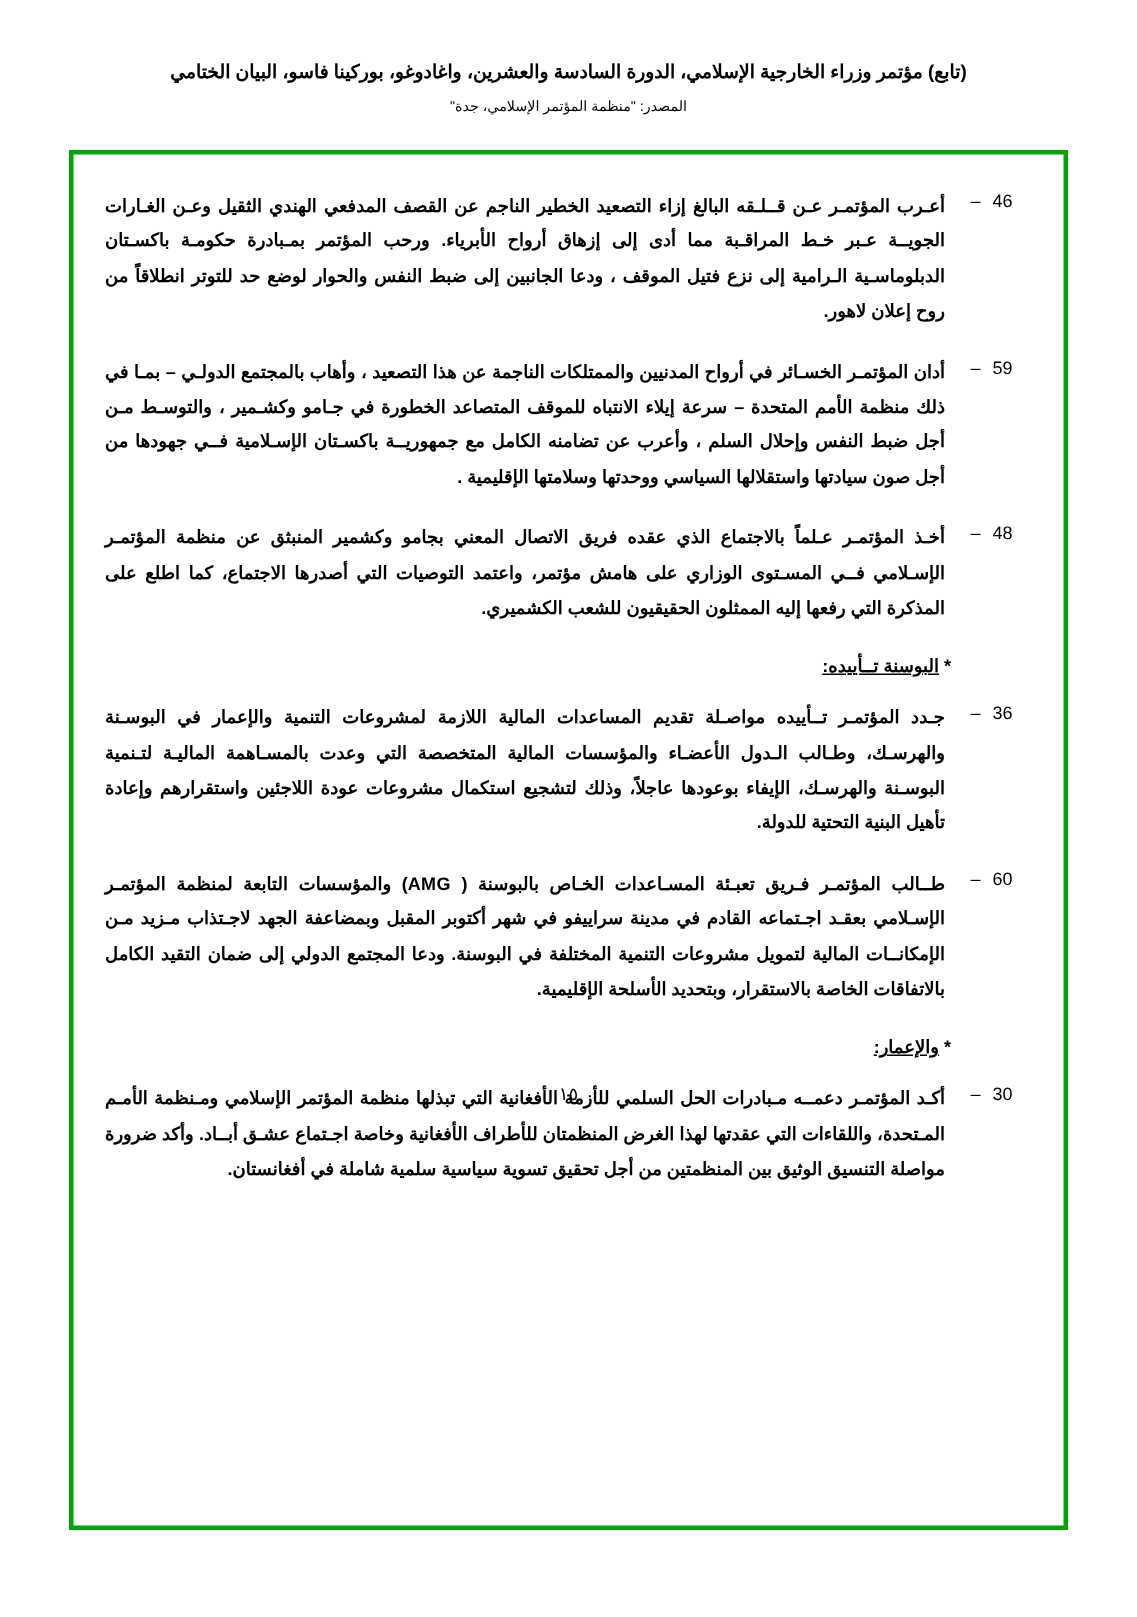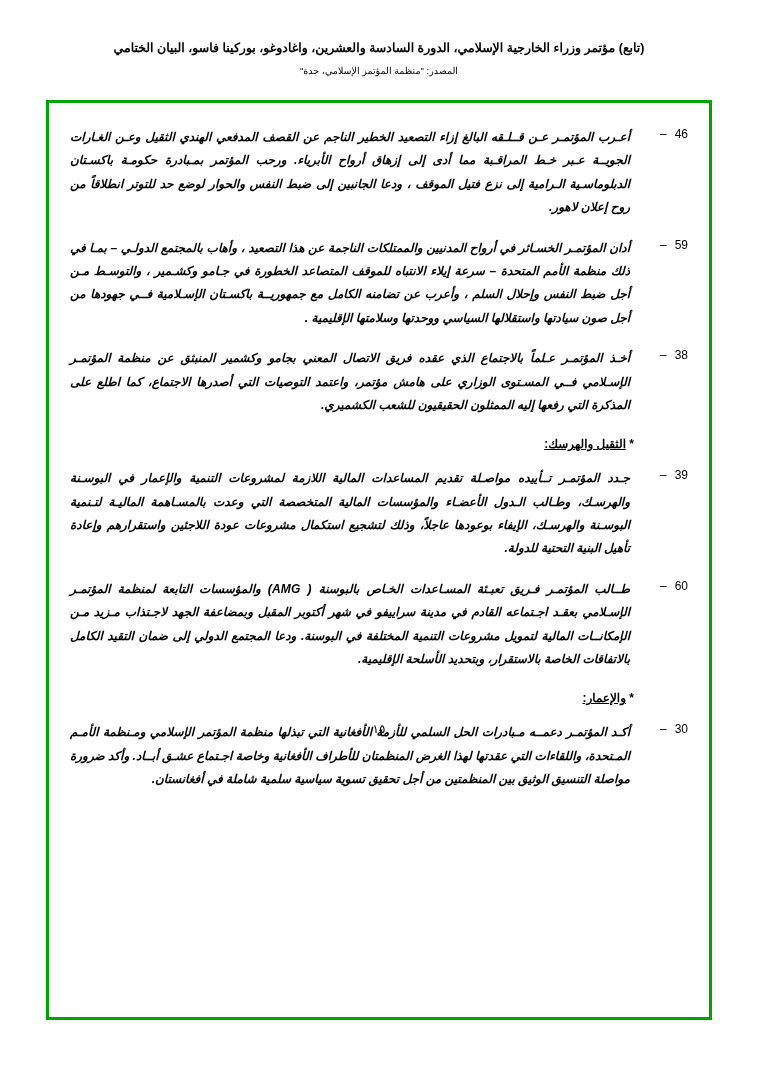--- a/index.html
+++ b/index.html
@@ -64,39 +64,38 @@
     display: flex;
     flex-direction: row;
     align-items: flex-start;
     margin-bottom: 17px;
   }
   .num-col {
     flex: 0 0 54px;
     font-family: "Liberation Sans", sans-serif;
     font-size: 12px;
     font-weight: normal;
-    text-align: right;
+    text-align: center;
     padding-top: 1px;
     padding-left: 4px;
     white-space: nowrap;
     direction: rtl;
   }
   .num-col .dash {
     margin-right: 8px;
   }
   .text-col {
     flex: 1 1 auto;
     font-family: "Liberation Sans", sans-serif;
     font-size: 12px;
     line-height: 1.95;
     text-align: justify;
     text-align-last: right;
     font-weight: bold;
     letter-spacing: 0.2px;
-    font-style: italic;
   }
   .section-head {
     font-family: "Liberation Sans", sans-serif;
     font-size: 12px;
     font-weight: bold;
     margin: 20px 0 16px 0;
     padding-right: 54px;
     direction: rtl;
   }
   .section-head .label {
@@ -135,33 +134,33 @@
 
     <div class="para">
       <div class="num-col">
         <span>59</span><span class="dash">–</span>
       </div>
       <div class="text-col">أدان المؤتمـر الخسـائر في أرواح المدنيين والممتلكات الناجمة عن هذا التصعيد ، وأهاب بالمجتمع الدولـي – بمـا في ذلك منظمة الأمم المتحدة – سرعة إيلاء الانتباه للموقف المتصاعد الخطورة في جـامو وكشـمير ، والتوسـط مـن أجل ضبط النفس وإحلال السلم ، وأعرب عن تضامنه الكامل مع جمهوريــة باكسـتان الإسـلامية فــي جهودها من أجل صون سيادتها واستقلالها السياسي ووحدتها وسلامتها الإقليمية .</div>
     </div>
 
     <div class="para">
       <div class="num-col">
-        <span>38</span><span class="dash">–</span>
+        <span>48</span><span class="dash">–</span>
       </div>
       <div class="text-col">أخـذ المؤتمـر عـلماً بالاجتماع الذي عقده فريق الاتصال المعني بجامو وكشمير المنبثق عن منظمة المؤتمـر الإسـلامي فــي المسـتوى الوزاري على هامش مؤتمر، واعتمد التوصيات التي أصدرها الاجتماع، كما اطلع على المذكرة التي رفعها إليه الممثلون الحقيقيون للشعب الكشميري.</div>
     </div>
 
     <div class="section-head">
       <span>*</span>
-      <span class="label">الثقيل والهرسك:</span>
+      <span class="label">البوسنة تــأييده:</span>
     </div>
 
     <div class="para">
       <div class="num-col">
-        <span>39</span><span class="dash">–</span>
+        <span>36</span><span class="dash">–</span>
       </div>
       <div class="text-col">جـدد المؤتمـر تــأييده مواصـلة تقديم المساعدات المالية اللازمة لمشروعات التنمية والإعمار في البوسـنة والهرسـك، وطـالب الـدول الأعضـاء والمؤسسات المالية المتخصصة التي وعدت بالمسـاهمة الماليـة لتـنمية البوسـنة والهرسـك، الإيفاء بوعودها عاجلاً، وذلك لتشجيع استكمال مشروعات عودة اللاجئين واستقرارهم وإعادة تأهيل البنية التحتية للدولة.</div>
     </div>
 
     <div class="para">
       <div class="num-col">
         <span>60</span><span class="dash">–</span>
       </div>
       <div class="text-col">طــالب المؤتمـر فـريق تعبـئة المسـاعدات الخـاص بالبوسنة ( AMG) والمؤسسات التابعة لمنظمة المؤتمـر الإسـلامي بعقـد اجـتماعه القادم في مدينة سراييفو في شهر أكتوبر المقبل وبمضاعفة الجهد لاجـتذاب مـزيد مـن الإمكانــات المالية لتمويل مشروعات التنمية المختلفة في البوسنة. ودعا المجتمع الدولي إلى ضمان التقيد الكامل بالاتفاقات الخاصة بالاستقرار، وبتحديد الأسلحة الإقليمية.</div>
     </div>

